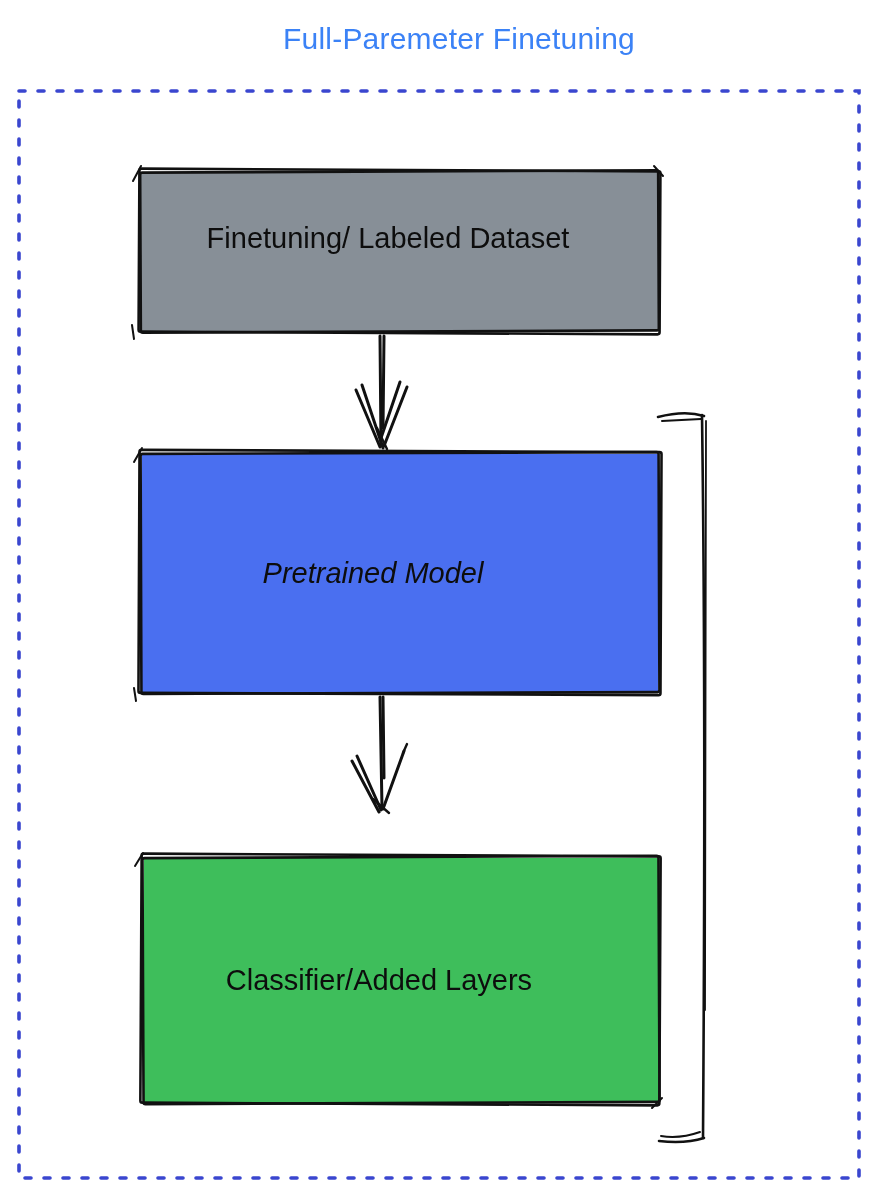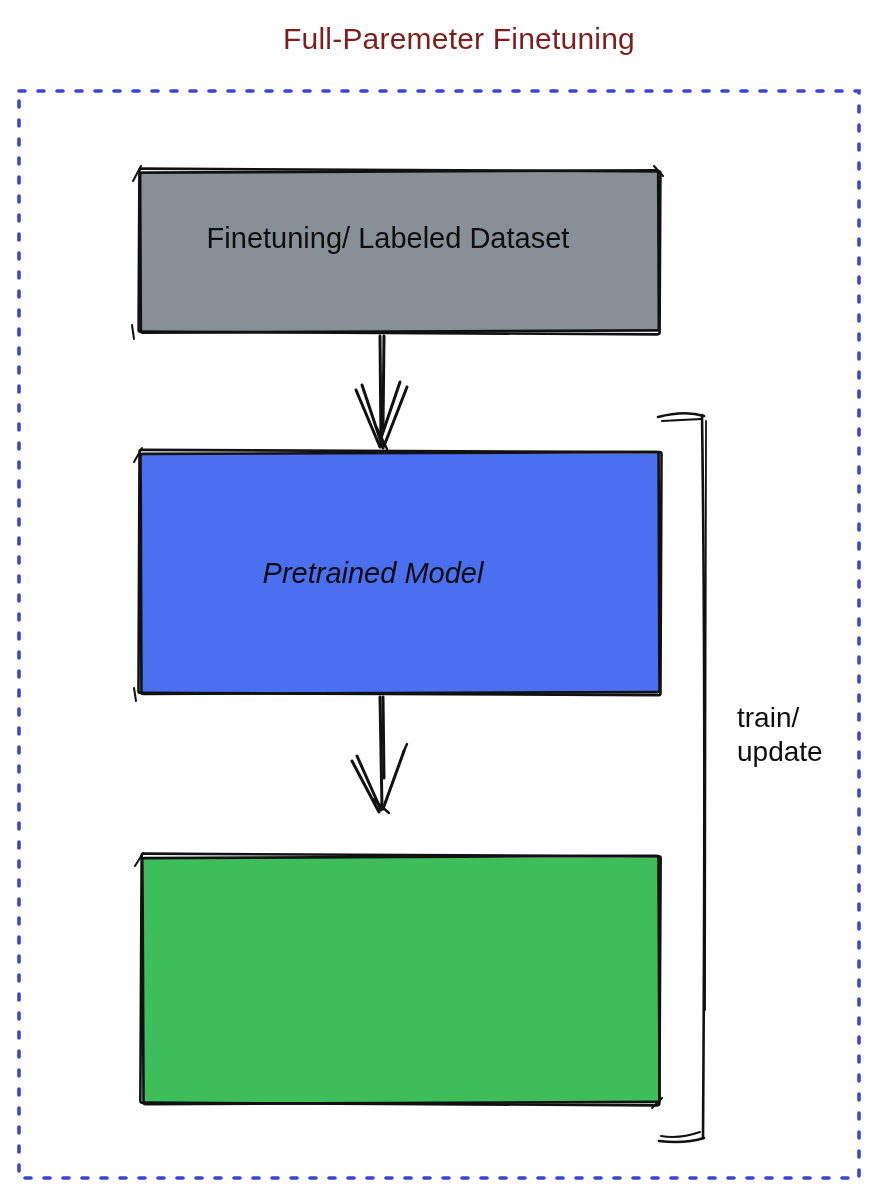--- a/index.html
+++ b/index.html
@@ -13,21 +13,21 @@
   }
   .title {
     position: absolute;
     top: 22px;
     left: 0;
     width: 880px;
     padding-left: 38px;
     box-sizing: border-box;
     text-align: center;
     font-size: 30px;
-    color: #7f1d1d;
+    color: #3b82f6;
     letter-spacing: 0.2px;
   }
   .drawing {
     position: absolute;
     top: 0;
     left: 0;
   }
   .node-label {
     position: absolute;
     display: flex;
@@ -120,17 +120,16 @@
       <path d="M706,421 L705,1010" stroke-width="1.8"></path>
       <path d="M704,1138 Q685,1144 659,1141"></path>
       <path d="M700,1132 Q680,1139 661,1136" stroke-width="2"></path>
     </g>
   </svg>
 
   <div class="node-label label-dataset">Finetuning/ Labeled Dataset</div>
 
   <div class="node-label label-pretrained">Pretrained Model</div>
 
+  <div class="node-label label-classifier">Classifier/Added Layers</div>
 
-  <div class="bracket-label">train/
-update</div>
 
 </div>
 
 </body></html>

